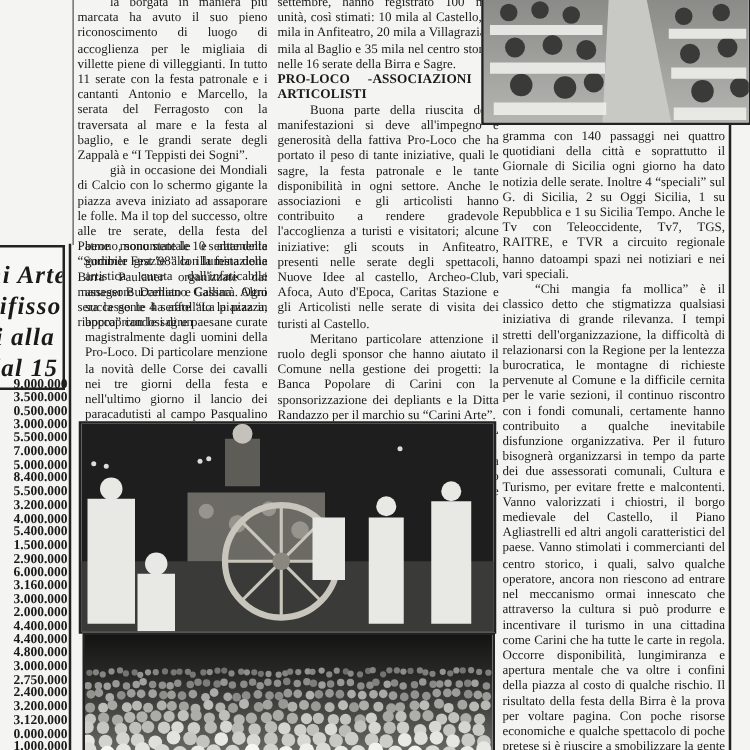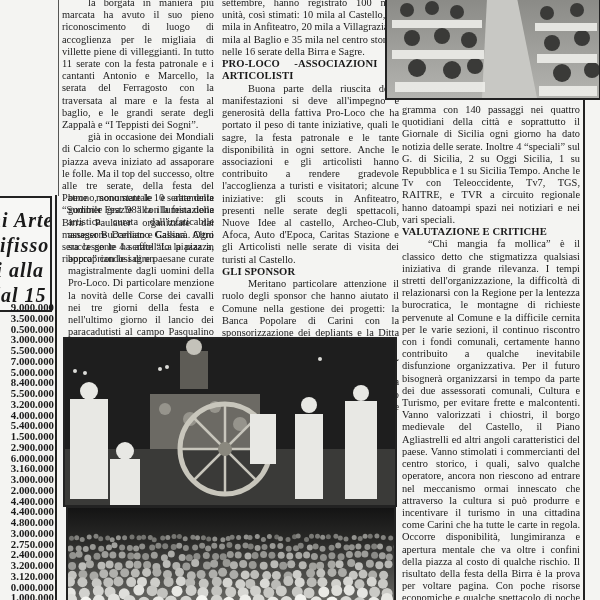--- a/index.html
+++ b/index.html
@@ -88,21 +88,20 @@
 </div>
 <div class="col" style="left:68px; top:192px; width:146px;">
   <p class="noind">bene monumentale e altamente godibile grazie alla illuminazione artistica curata dall'infaticabile assessore Damiano Gallina. Altro successo le 4 serate “La piazza in bocca” con le sagre paesane curate magistralmente dagli uomini della Pro-Loco. Di particolare menzione la novità delle Corse dei cavalli nei tre giorni della festa e nell'ultimo giorno il lancio dei paracadutisti al campo Pasqualino con la regia del Capitano Pino Troia.</p>
   <h3>“CARINI ARTE” - PRESENZE</h3>
 </div>
 
 <div class="col" style="left:222px; top:-3px; width:177px;">
   <p class="noind">settembre, hanno registrato 100 mila unità, così stimati: 10 mila al Castello, 30 mila in Anfiteatro, 20 mila a Villagrazia, 5 mila al Baglio e 35 mila nel centro storico nelle 16 serate della Birra e Sagre.</p>
   <h3>PRO-LOCO -ASSOCIAZIONI E ARTICOLISTI</h3>
   <p>Buona parte della riuscita delle manifestazioni si deve all'impegno e generosità della fattiva Pro-Loco che ha portato il peso di tante iniziative, quali le sagre, la festa patronale e le tante disponibilità in ogni settore. Anche le associazioni e gli articolisti hanno contribuito a rendere gradevole l'accoglienza a turisti e visitatori; alcune iniziative: gli scouts in Anfiteatro, presenti nelle serate degli spettacoli, Nuove Idee al castello, Archeo-Club, Afoca, Auto d'Epoca, Caritas Stazione e gli Articolisti nelle serate di visita dei turisti al Castello.</p>
-  <h3>GLI SPONSOR</h3>
   <p>Meritano particolare attenzione il ruolo degli sponsor che hanno aiutato il Comune nella gestione dei progetti: la Banca Popolare di Carini con la sponsorizzazione dei depliants e la Ditta Randazzo per il marchio su “Carini Arte”.</p>
   <h3>L'UFFICIO STAMPA E IL DEPLIANT</h3>
   <p>Nei tre mesi di attività estiva la stampa e le emittenti TV hanno contribuito fortemente alla divulgazione del pro-</p>
 </div>
 
 <div class="photo-frame" style="left:385px; top:-4px; width:216px; height:104px;">
   <svg width="212" height="100" viewBox="0 0 212 100" style="display:block">
     <defs>
       <linearGradient id="g1" x1="0" y1="0" x2="0" y2="1">
         <stop offset="0" stop-color="#8a8a86"></stop>
@@ -137,21 +136,20 @@
         <rect x="150" y="56" width="60" height="9"></rect>
         <rect x="152" y="88" width="58" height="10"></rect>
     </g>
   </svg>
 </div>
 
 <div class="vline" style="left:583px; top:100px; width:2px; height:500px;"></div>
 
 <div class="col" style="left:402px; top:104px; width:178px;">
   <p class="noind">gramma con 140 passaggi nei quattro quotidiani della città e soprattutto il Giornale di Sicilia ogni giorno ha dato notizia delle serate. Inoltre 4 “speciali” sul G. di Sicilia, 2 su Oggi Sicilia, 1 su Repubblica e 1 su Sicilia Tempo. Anche le Tv con Teleoccidente, Tv7, TGS, RAITRE, e TVR a circuito regionale hanno datoampi spazi nei notiziari e nei vari speciali.</p>
-  <h3>VALUTAZIONE E CRITICHE</h3>
   <p>“Chi mangia fa mollica” è il classico detto che stigmatizza qualsiasi iniziativa di grande rilevanza. I tempi stretti dell'organizzazione, la difficoltà di relazionarsi con la Regione per la lentezza burocratica, le montagne di richieste pervenute al Comune e la difficile cernita per le varie sezioni, il continuo riscontro con i fondi comunali, certamente hanno contribuito a qualche inevitabile disfunzione organizzativa. Per il futuro bisognerà organizzarsi in tempo da parte dei due assessorati comunali, Cultura e Turismo, per evitare frette e malcontenti. Vanno valorizzati i chiostri, il borgo medievale del Castello, il Piano Agliastrelli ed altri angoli caratteristici del paese. Vanno stimolati i commercianti del centro storico, i quali, salvo qualche operatore, ancora non riescono ad entrare nel meccanismo ormai innescato che attraverso la cultura si può produrre e incentivare il turismo in una cittadina come Carini che ha tutte le carte in regola. Occorre disponibilità, lungimiranza e apertura mentale che va oltre i confini della piazza al costo di qualche rischio. Il risultato della festa della Birra è la prova per voltare pagina. Con poche risorse economiche e qualche spettacolo di poche pretese si è riuscire a smobilizzare la gente da casa e riscoprire così i propri gioielli monumentali.</p>
 
 </div>
 
 <div class="photo-frame" style="left:63px; top:337px; width:334px; height:170px;">
   <svg width="330" height="166" viewBox="0 0 330 166" style="display:block">
     <rect width="330" height="166" fill="#1e1e1e"></rect>
     <rect y="110" width="330" height="56" fill="#3a3a38"></rect>
 
     <g fill="#dcdcd8">

